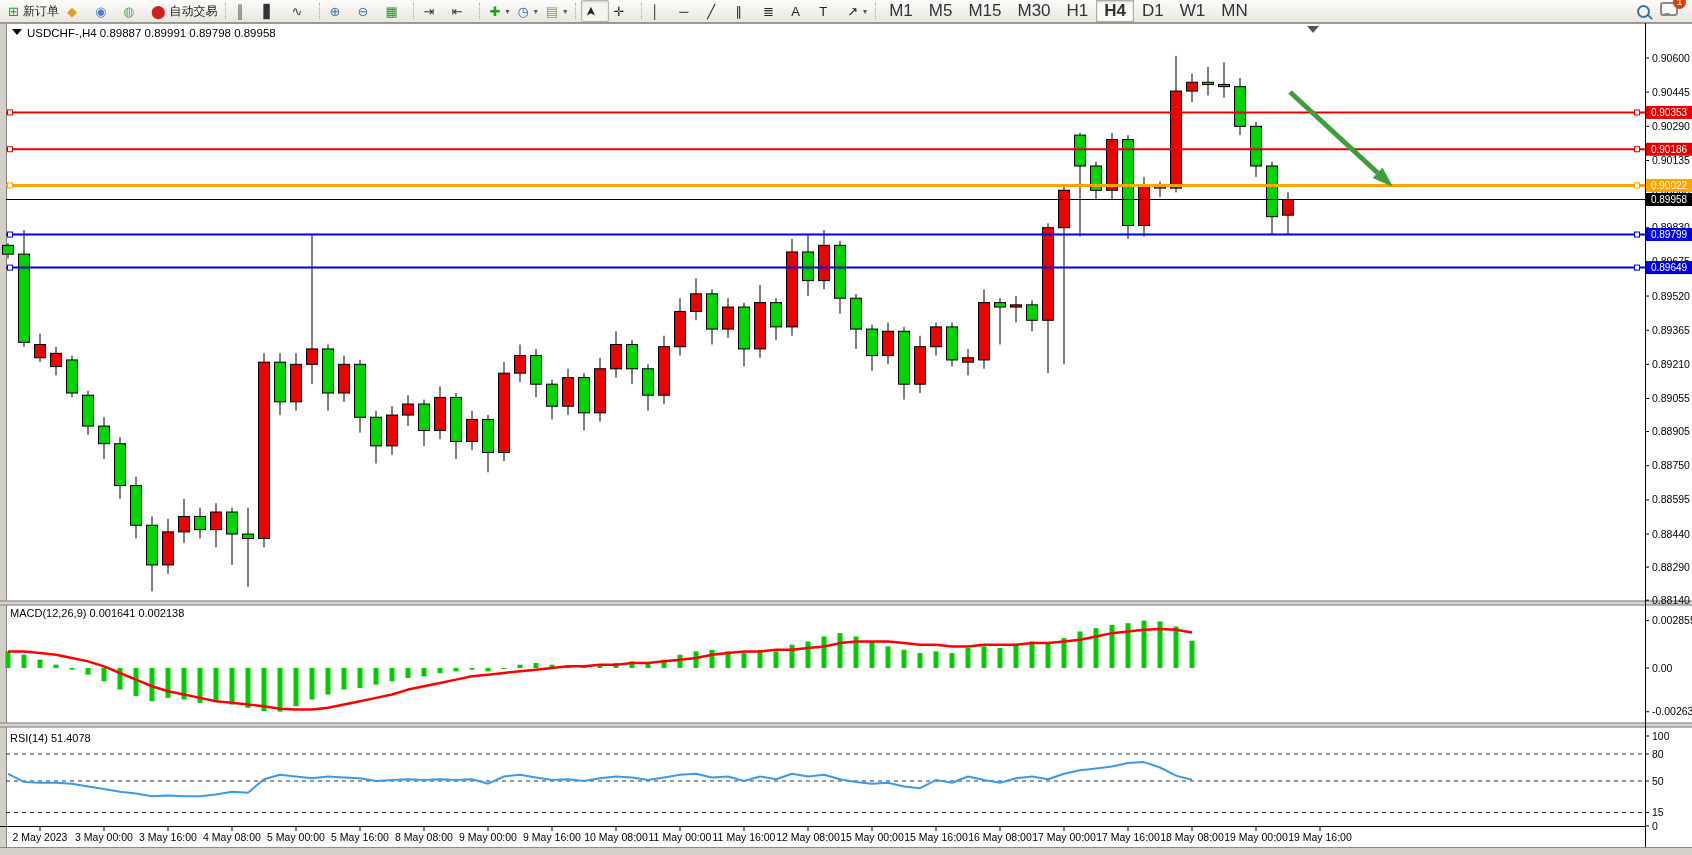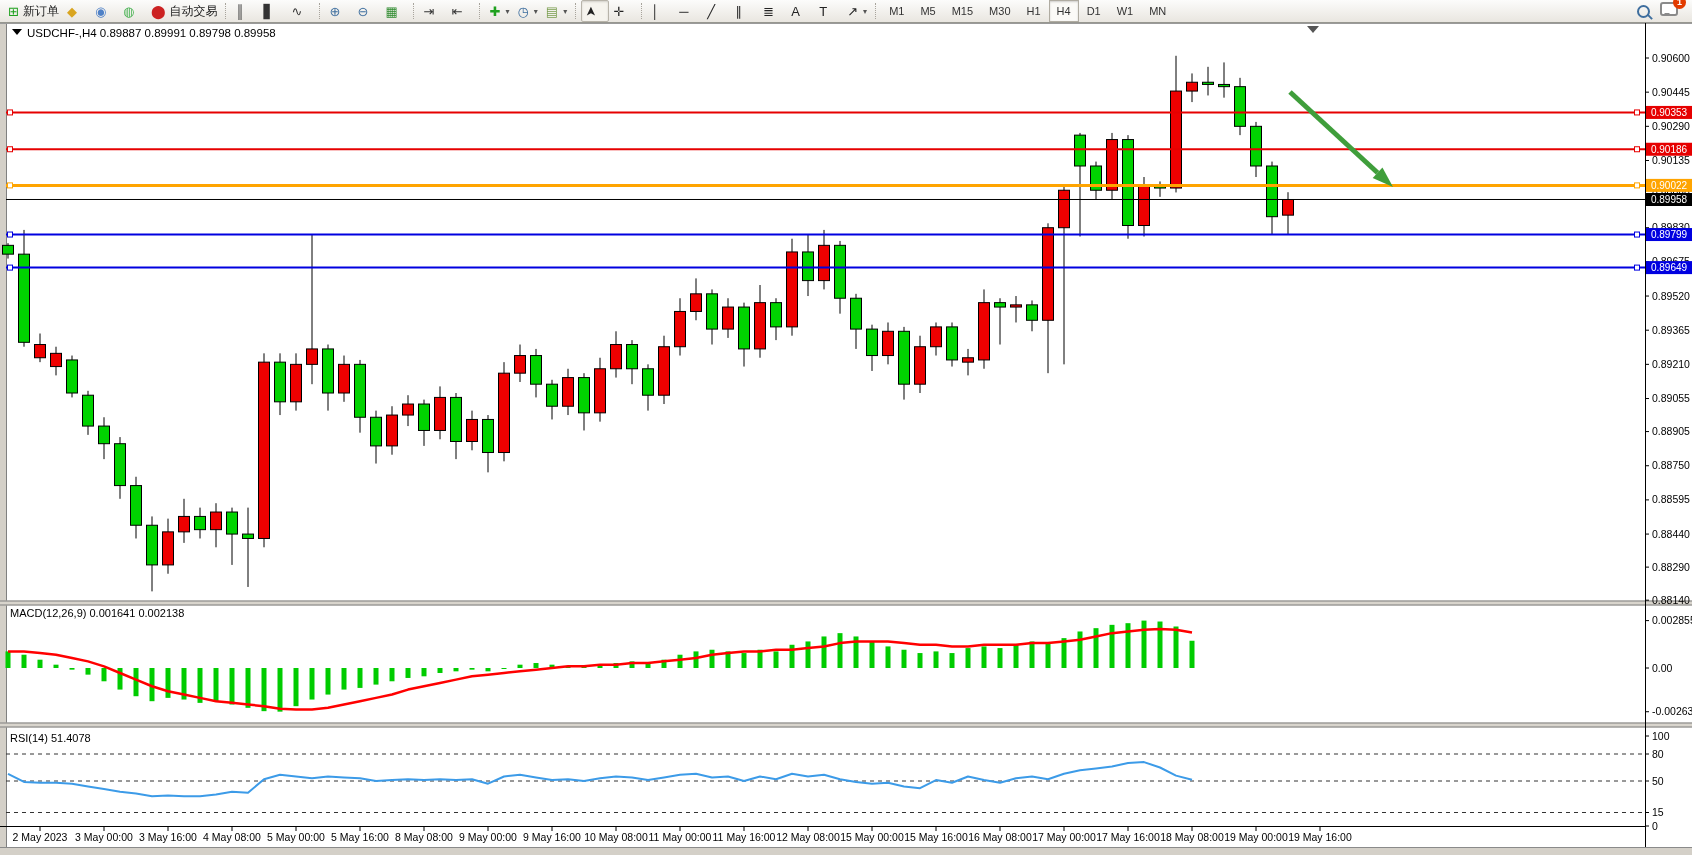--- a/index.html
+++ b/index.html
@@ -7,23 +7,23 @@
        font-family:"Liberation Sans","DejaVu Sans",sans-serif;position:relative;}
   .toolbar{position:absolute;top:0;left:0;width:1692px;height:23px;
     background:linear-gradient(#fcfcfb,#e9e6e0);border-bottom:1px solid #979790;
     display:flex;align-items:center;padding:0 4px;box-sizing:border-box;}
   .tb-btn{height:20px;min-width:20px;padding:0 3px;display:flex;align-items:center;gap:4px;
     font-size:12px;color:#222;border:1px solid transparent;border-radius:2px;cursor:default;white-space:nowrap;}
   .tb-btn.pressed{background:#f6f4ee;border:1px solid #b8b4aa;box-shadow:inset 0 1px 2px rgba(0,0,0,.15);}
   .tb-glyph{font-size:13px;line-height:13px;}
   .tb-caret{font-size:8px;color:#555;margin-left:1px;}
   .tb-sep{width:1px;height:16px;border-left:1px dotted #a8a49c;margin:0 4px;}
-  .tf-btn{height:18px;padding:1px 7px;font-size:11px;color:#333;display:flex;align-items:center;
+  .tf-btn{height:18px;padding:1px 7px;font-size:17px;color:#333;display:flex;align-items:center;
     border:1px solid transparent;cursor:default;}
-  .tf-btn.active{background:#fbfaf7;border:1px solid #b0aca2;box-shadow:inset 0 1px 2px rgba(0,0,0,.18);}
+  .tf-btn.active{background:#fbfaf7;border:1px solid #b0aca2;box-shadow:inset 0 1px 2px rgba(0,0,0,.18);font-weight:bold;}
   .tb-right{margin-left:auto;display:flex;align-items:center;gap:10px;padding-right:10px;}
   .mag{width:9px;height:9px;border:2px solid #3e6e9e;border-radius:50%;position:relative;display:inline-block;}
   .mag::after{content:"";position:absolute;width:6px;height:2px;background:#3e6e9e;
     right:-5px;bottom:-2px;transform:rotate(45deg);}
   .bubble{width:14px;height:10px;border:2px solid #8a8a8a;border-radius:3px;position:relative;display:inline-block;background:#fff;}
   .bubble::after{content:"";position:absolute;left:2px;bottom:-5px;border:3px solid transparent;border-top-color:#8a8a8a;}
   .badge{position:absolute;top:-6px;right:-8px;background:#e23b00;color:#fff;border-radius:50%;
     width:13px;height:13px;font-size:9px;line-height:13px;text-align:center;font-weight:bold;}
   .chat-wrap{position:relative;display:inline-block;}
   .cursor-rot{display:inline-block;transform:rotate(-90deg);}

